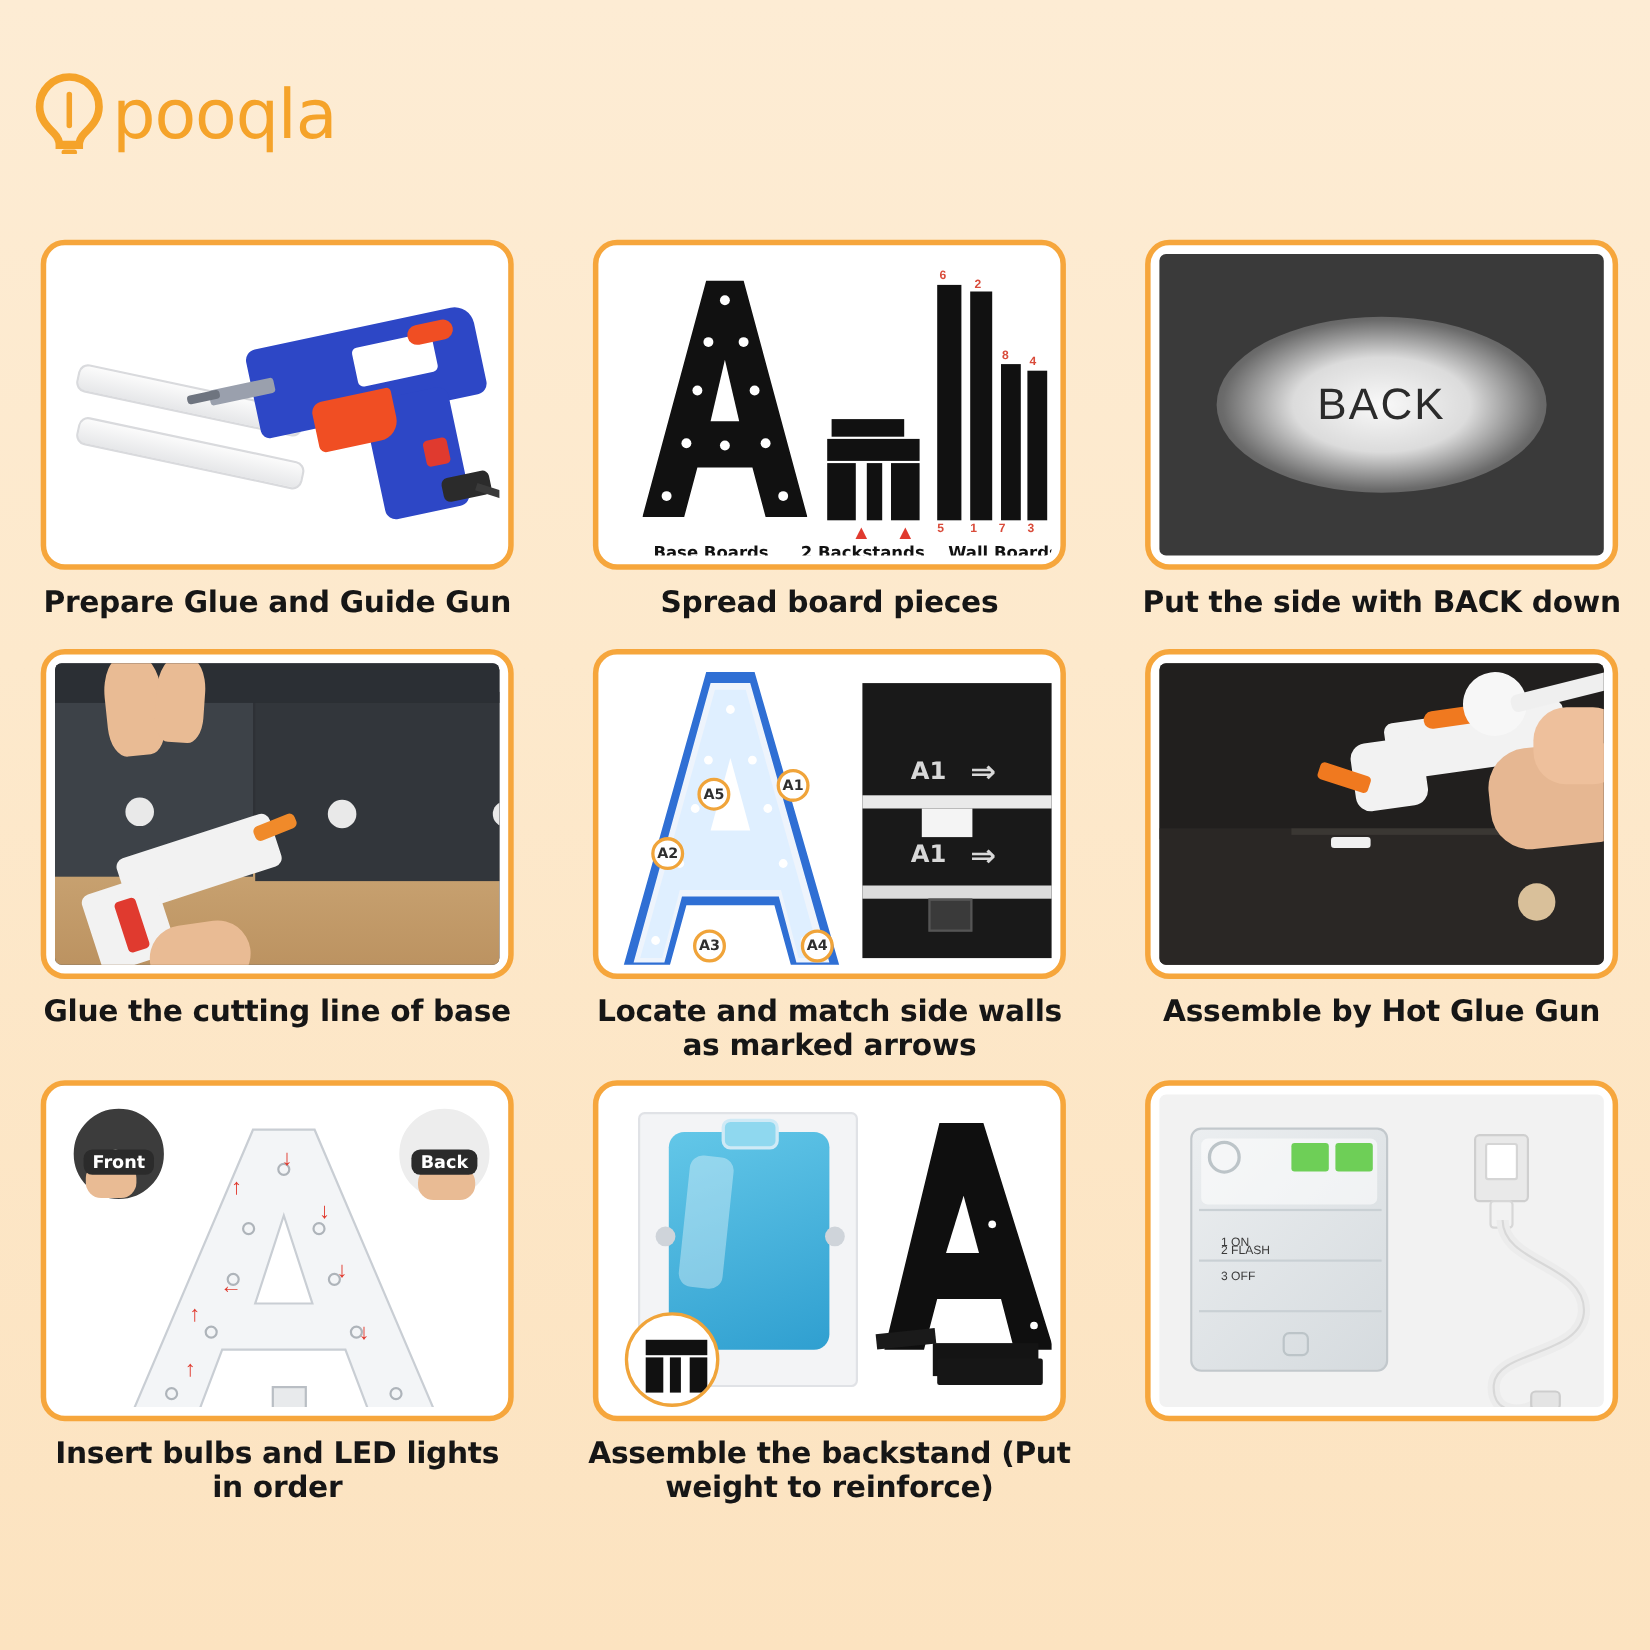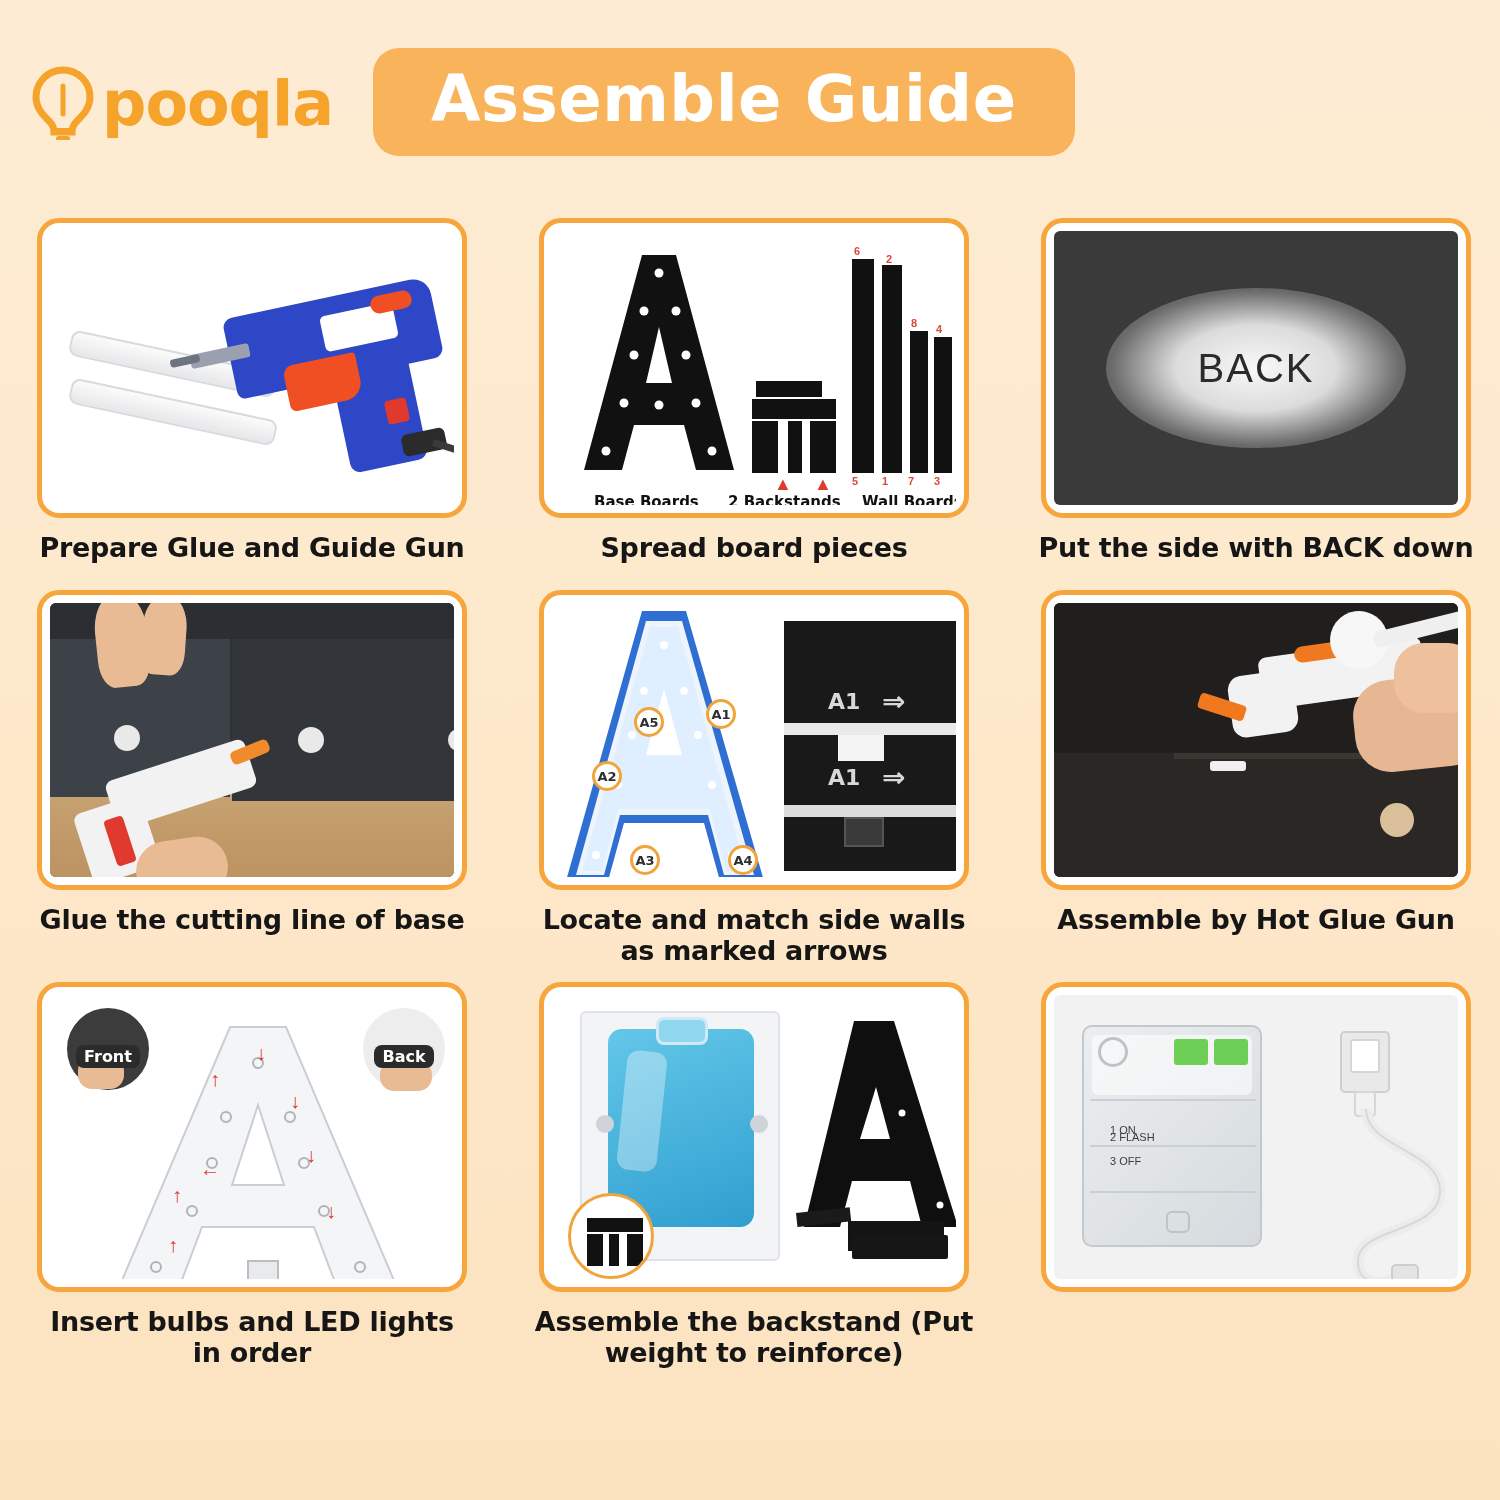--- a/index.html
+++ b/index.html
@@ -23,21 +23,21 @@
     width: 1448px; height: 160px;
     display: flex; align-items: center;
   }
   .logo {
     display: flex; align-items: center;
     margin-left: 4px;
     margin-top: 4px;
   }
   .logo-text {
     font-size: 62px;
-    font-weight: bold;
+    font-weight: normal;
     color: #f5a32a;
     letter-spacing: -1px;
     line-height: 1;
     font-family: "DejaVu Sans", sans-serif;
   }
   .title-pill {
     margin-left: 40px;
     background: #f9b35a;
     border-radius: 26px;
     padding: 14px 58px 20px 58px;
@@ -199,23 +199,20 @@
     <div class="logo">
       <span style="display:inline-block;margin-right:6px;">
         <svg width="66" height="76" viewBox="0 0 66 76">
           <path d="M33 6 C18 6 6 18 6 33 C6 44 13 51 19 57 C23 61 24 64 24 68 L42 68 C42 64 43 61 47 57 C53 51 60 44 60 33 C60 18 48 6 33 6 Z" fill="none" stroke="#f5a32a" stroke-width="7"></path>
           <rect x="24" y="64" width="18" height="6" rx="3" fill="#f5a32a"></rect>
           <rect x="26" y="72" width="14" height="5" rx="2.5" fill="#f5a32a"></rect>
           <path d="M33 22 L33 50" stroke="#f5a32a" stroke-width="5" stroke-linecap="round"></path>
         </svg>
       </span>
       <span class="logo-text">pooqla</span>
-    </div>
-    <div class="title-pill">
-      <div class="title">Assemble Guide</div>
     </div>
   </div>
 
   <div class="grid">
 
     <div class="cell">
       <div class="frame">
         <div class="inner c1">
 
           <div class="glue-stick" style="left:18px; top:120px; width:210px; height:26px; transform:rotate(12deg);"></div>

